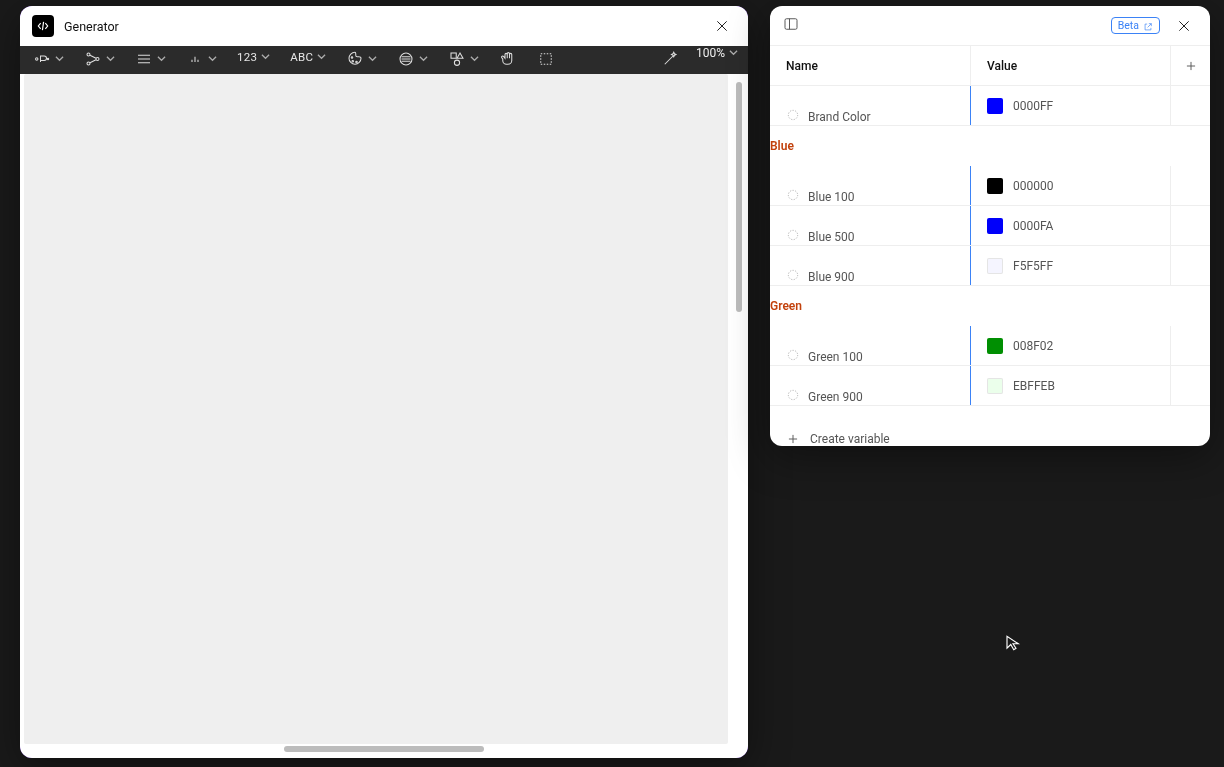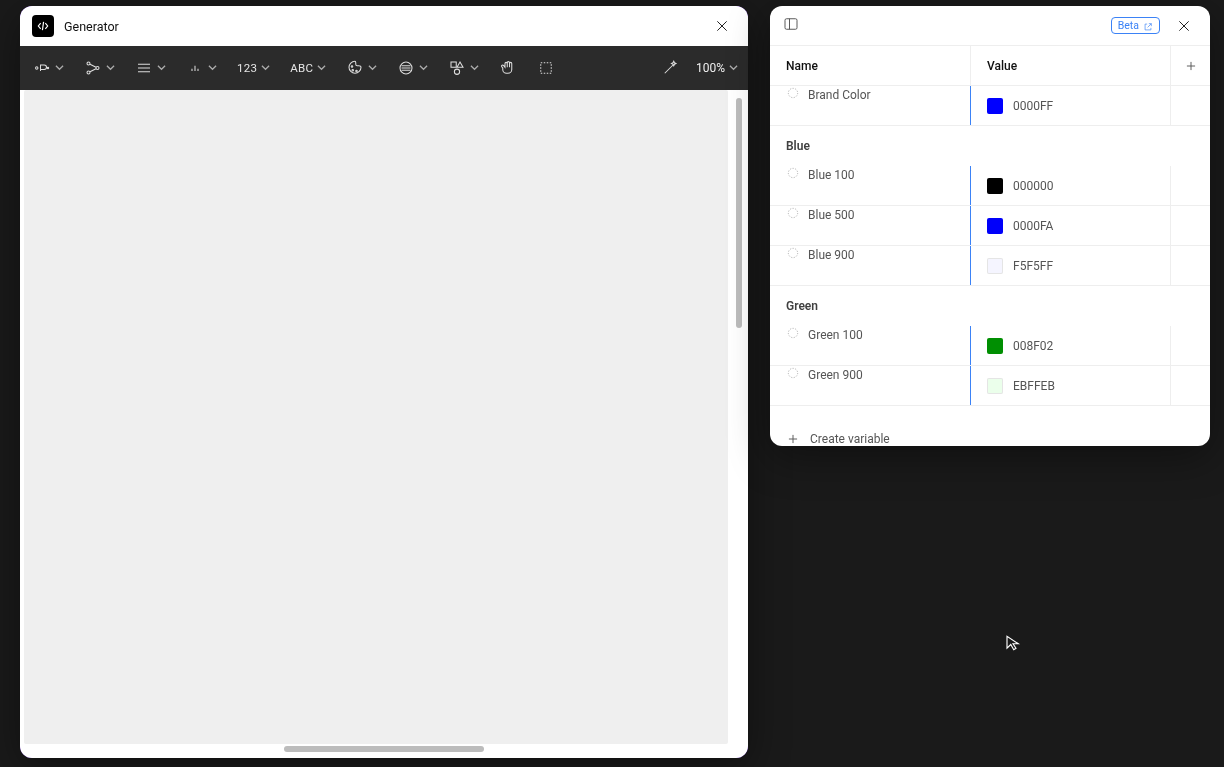--- a/index.html
+++ b/index.html
@@ -50,24 +50,24 @@
   .gen-titlebar .spacer { flex:1; }
   .close-x {
     width: 28px; height: 28px;
     display:flex; align-items:center; justify-content:center;
     cursor:pointer;
     border-radius:4px;
   }
   .close-x svg { width:16px; height:16px; stroke:#222; stroke-width:1.5; }
 
   .gen-toolbar {
-    height: 44px;
+    height: 28px;
     background: #2b2b2b;
     display: flex;
-    align-items: center;
+    align-items: flex-start;
     padding: 0 10px;
     gap: 14px;
   }
   .tb-item {
     display:flex;
     align-items:center;
     gap:4px;
     color:#ddd;
     font-size:11px;
     cursor:pointer;
@@ -149,21 +149,21 @@
     color:#111;
     font-weight:500;
   }
   .col-name { width: 200px; padding-left:16px; }
   .col-value { flex:1; padding-left:16px; border-left:1px solid #eee; height:100%; display:flex; align-items:center; }
   .col-plus { width:40px; display:flex; align-items:center; justify-content:center; border-left:1px solid #eee; height:100%; cursor:pointer; }
   .col-plus svg { width:14px; height:14px; stroke:#555; stroke-width:1.6; }
 
   .var-row {
     display:flex;
-    align-items:flex-start;
+    align-items:flex-end;
     height:40px;
     border-bottom:1px solid #eee;
     font-size:12px;
     color:#555;
   }
   .var-row .name-cell {
     width:200px; padding-left:16px;
     display:flex; align-items:center; gap:8px;
   }
   .var-row .name-cell svg { width:14px; height:14px; stroke:#999; fill:none; stroke-width:1.3; flex:none; }
@@ -175,24 +175,23 @@
   .var-row .value-cell .swatch {
     width:16px; height:16px; border-radius:2px;
   }
   .var-row .action-cell {
     width:40px; border-left:1px solid #eee; height:100%;
   }
 
   .group-header {
     height:40px;
     display:flex; align-items:center;
-    padding-left:16px;
     font-size:12px;
     font-weight:600;
-    color:#404040;
+    color:#c2410c;
   }
 
   .create-row {
     height:40px;
     display:flex; align-items:flex-end;
     padding-left:16px;
     gap:10px;
     color:#555;
     cursor:pointer;
     font-size:12px;

